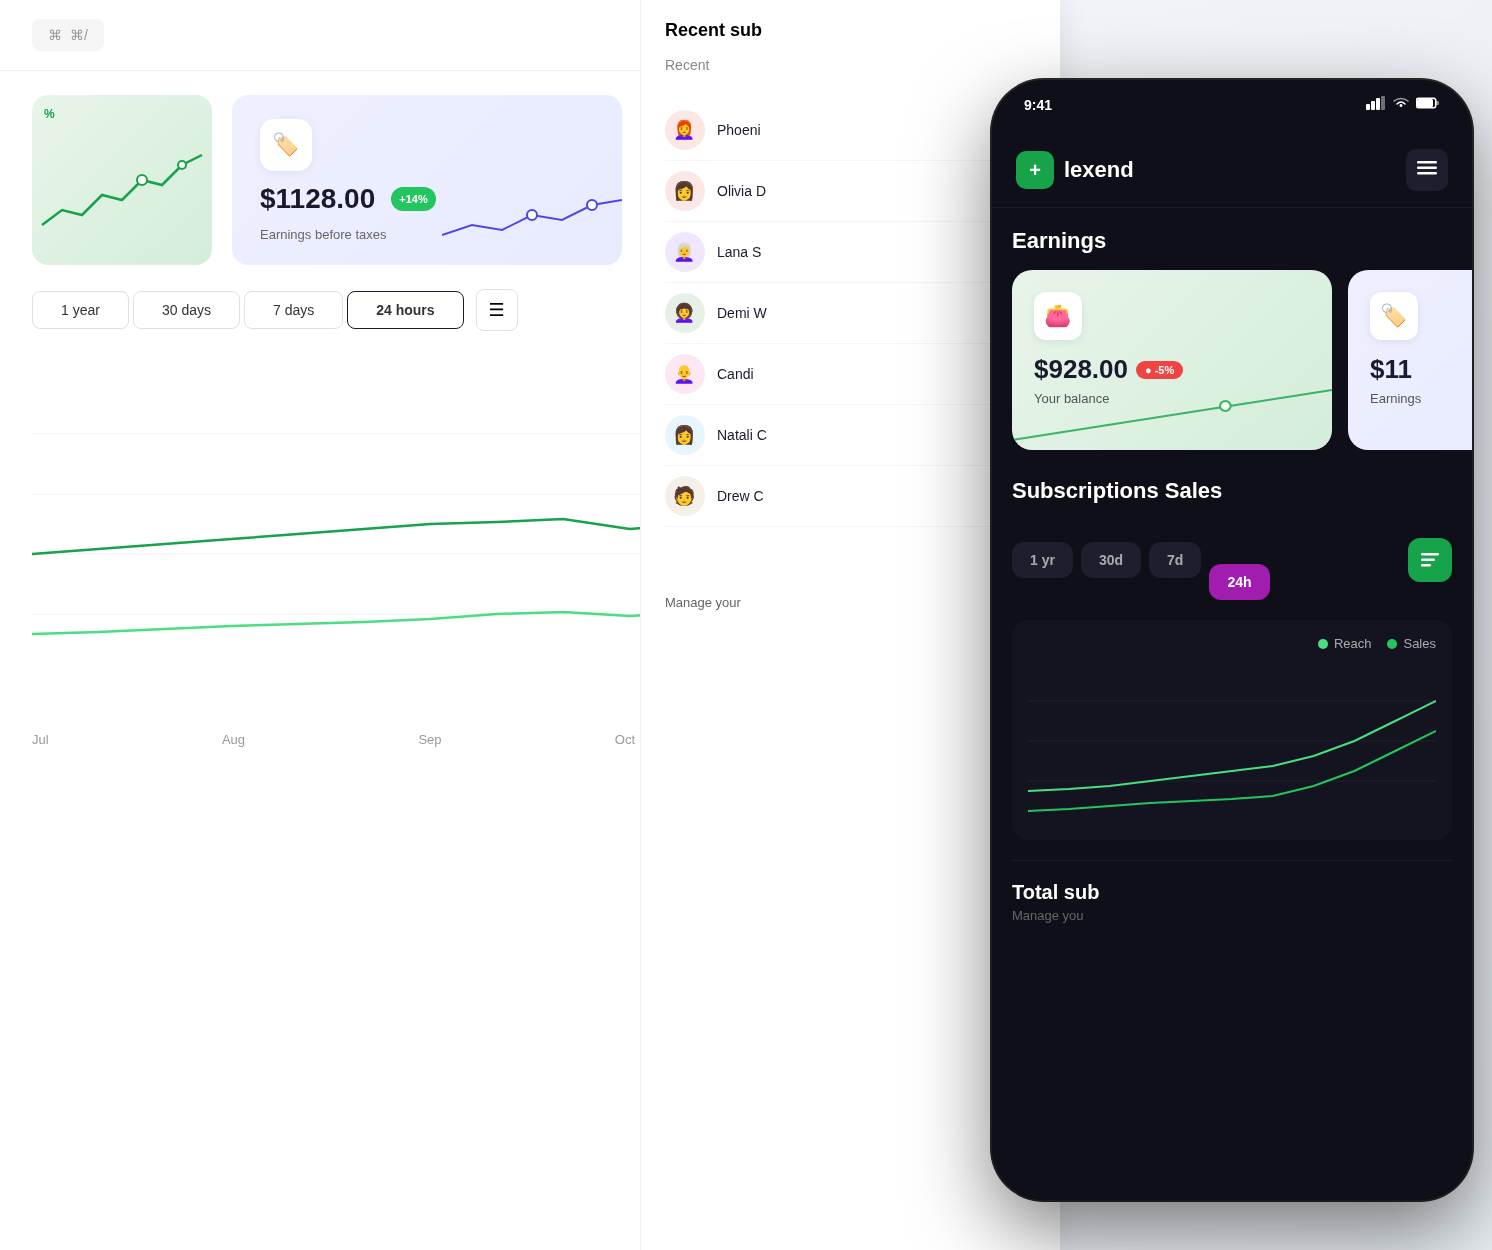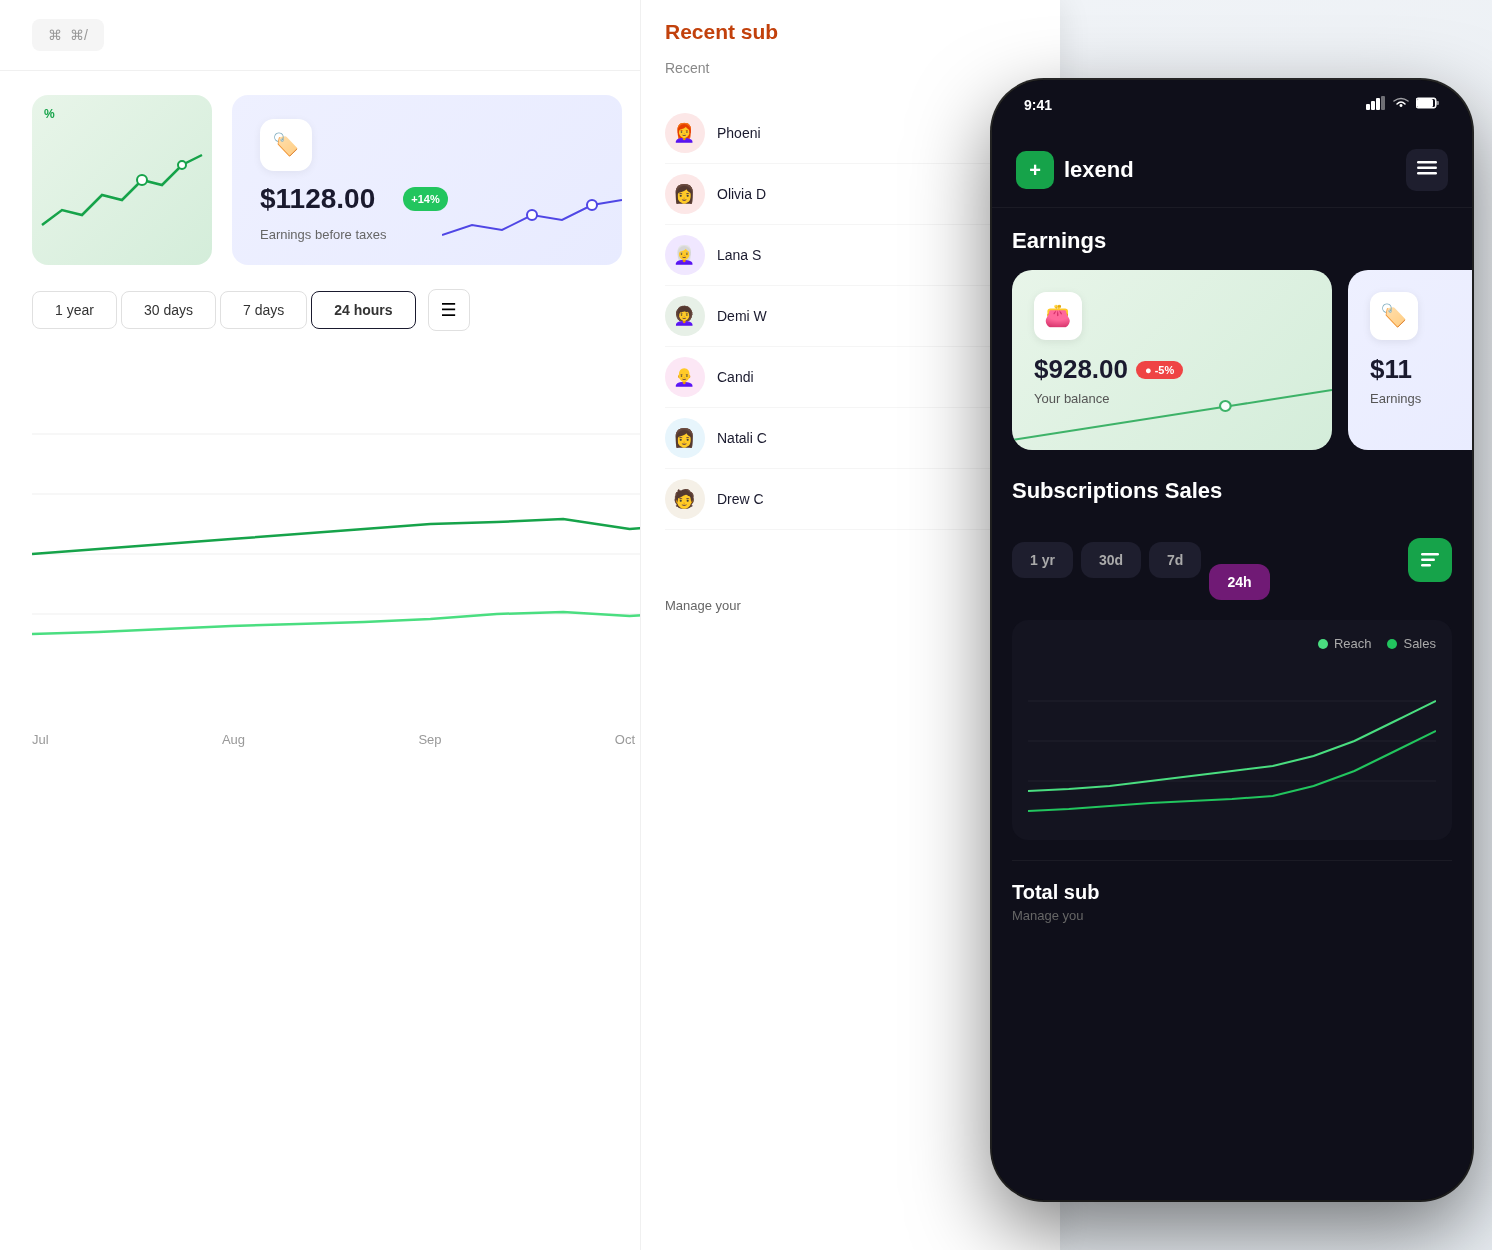--- a/index.html
+++ b/index.html
@@ -186,21 +186,21 @@
 
     
     .filter-bar {
       display: flex;
       align-items: center;
       gap: 4px;
       padding: 24px 32px 0;
     }
 
     .filter-btn {
-      padding: 10px 22px;
+      padding: 10px 28px;
       border: 1.5px solid #e0e0e0;
       border-radius: 8px;
       background: #fff;
       font-size: 14px;
       color: #333;
       cursor: pointer;
       font-weight: 500;
     }
 
     .filter-btn.active {
@@ -252,23 +252,23 @@
 
     .chart-x-axis {
       display: flex;
       justify-content: space-between;
       padding: 8px 0 0;
       font-size: 13px;
       color: #999;
     }
 
     .panel-title {
-      font-size: 21px;
+      font-size: 18px;
       font-weight: 700;
-      color: #c2410c;
+      color: #000000;
       margin-bottom: 16px;
     }
 
     .subscriber-item {
       display: flex;
       align-items: center;
       gap: 12px;
       padding: 10px 0;
       border-bottom: 1px solid #f5f5f5;
     }
@@ -456,21 +456,21 @@
       border-radius: 12px;
       background: #1e1e2e;
       color: #aaa;
       font-size: 14px;
       font-weight: 600;
       cursor: pointer;
       border: none;
     }
 
     .phone-filter-btn.active {
-      background: #701a75;
+      background: #a21caf;
       color: #fff;
       margin-top: 44px;
     }
 
     .phone-filter-icon {
       width: 44px; height: 44px;
       background: #16a34a;
       border-radius: 12px;
       display: flex; align-items: center; justify-content: center;
       color: #fff;
@@ -559,21 +559,21 @@
       <svg class="chart-svg" viewBox="0 0 180 170">
         <polyline fill="none" stroke="#16a34a" stroke-width="2.5" points="10,130 30,115 50,120 70,100 90,105 110,85 130,90 150,70 170,60"></polyline>
         <circle cx="110" cy="85" r="5" fill="#fff" stroke="#16a34a" stroke-width="2"></circle>
         <circle cx="150" cy="70" r="4" fill="#fff" stroke="#16a34a" stroke-width="2"></circle>
       </svg>
       <div style="position:absolute;top:12px;left:12px;font-size:12px;color:#16a34a;font-weight:600;">%</div>
     </div>
 
     <div class="card-blue">
       <div class="card-icon">🏷️</div>
-      <div style="display:flex;align-items:center;gap:20px;margin-bottom:12px;">
+      <div style="display:flex;align-items:center;gap:8px;margin-bottom:12px;">
         <span class="card-amount">$1128.00</span>
         <span class="card-badge-green">+14%</span>
       </div>
       <div class="card-label">Earnings before taxes</div>
 
       <svg class="card-chart-line" viewBox="0 0 180 60">
         <polyline fill="none" stroke="#4f46e5" stroke-width="2" points="0,50 30,40 60,45 90,30 120,35 150,20 180,15"></polyline>
         <circle cx="90" cy="30" r="5" fill="#fff" stroke="#4f46e5" stroke-width="2"></circle>
         <circle cx="150" cy="20" r="5" fill="#fff" stroke="#4f46e5" stroke-width="2"></circle>
       </svg>

